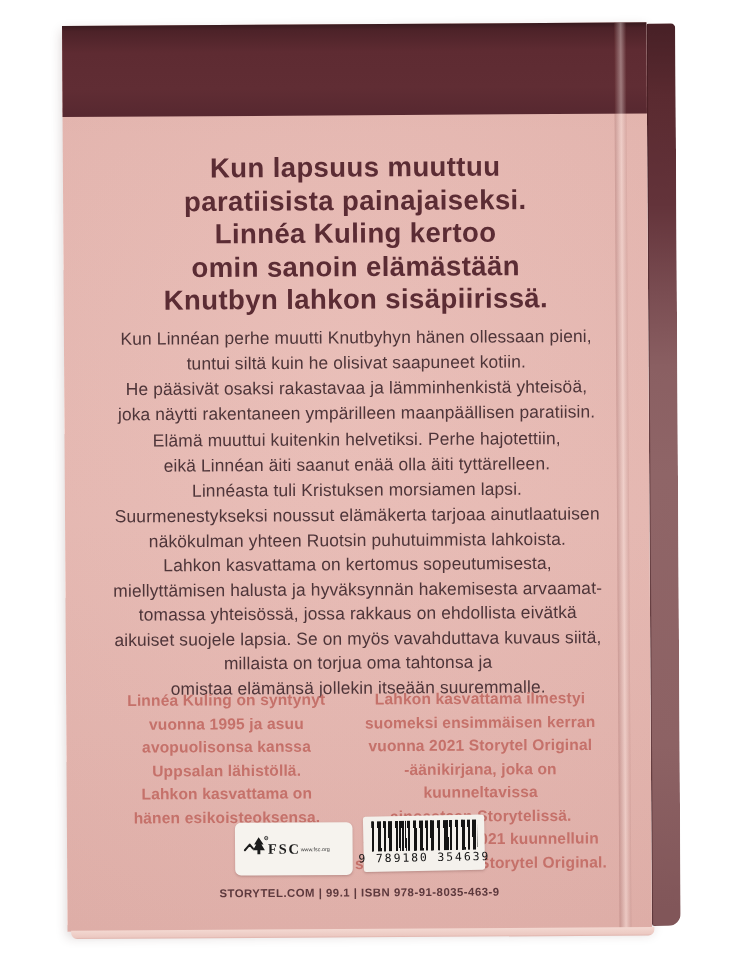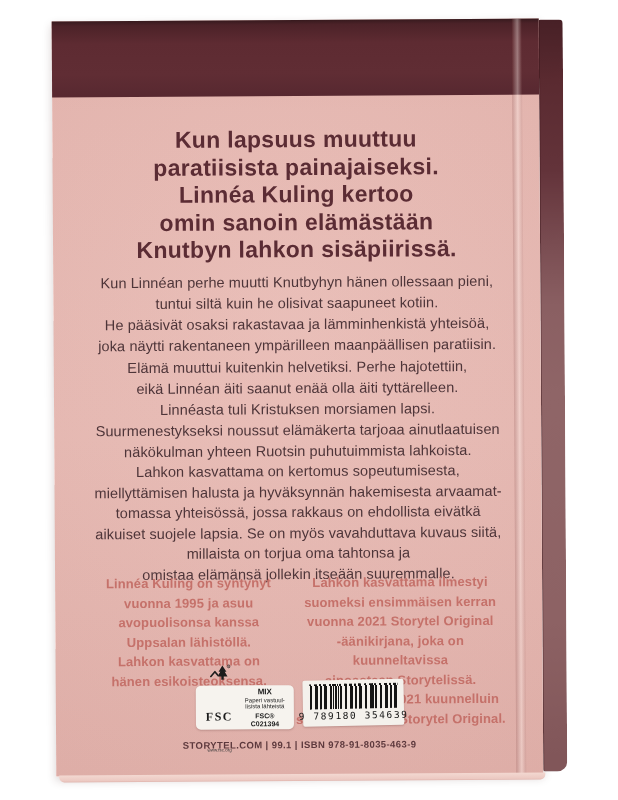--- a/index.html
+++ b/index.html
@@ -118,23 +118,22 @@
     background:var(--label-white);
     border-radius:5px;
     box-shadow:0 1px 2px rgba(80,40,40,0.25);
     display:flex;
     align-items:center;
     padding:3px 4px 3px 6px;
     gap:3px;
   }
   .fsc-left{
     width:36px;
-    display:flex; flex-direction:column; align-items:center;
+    display:flex; flex-direction:row; align-items:center;
     color:#1c1c1c;
-    gap:25px;
   }
   .fsc-wordmark{
     font-family:"Liberation Serif", serif;
     font-size:12px; font-weight:700;
     letter-spacing:1.5px;
     line-height:11px;
   }
   .fsc-site{
     font-size:4.5px;
     line-height:5px;
@@ -238,26 +237,20 @@
             <svg width="22" height="19" viewBox="0 0 32 28" aria-hidden="true">
               <path d="M3 19 L9 12 L13 17" fill="none" stroke="#1c1c1c" stroke-width="2.4" stroke-linecap="round" stroke-linejoin="round"></path>
               <path d="M20 3 L26 12 L23.4 12 L27.6 19 L22 19 L22 24 L18.4 24 L18.4 19 L12.8 19 L17 12 L14.4 12 Z" fill="#1c1c1c"></path>
               <circle cx="29.3" cy="4.2" r="2.1" fill="none" stroke="#1c1c1c" stroke-width="0.9"></circle>
               <text x="28.2" y="5.9" font-size="4.2" fill="#1c1c1c">R</text>
             </svg>
           </span>
           <div class="fsc-wordmark">FSC</div>
           <div class="fsc-site">www.fsc.org</div>
         </div>
-        <div class="fsc-right">
-          <div class="fsc-grade">MIX</div>
-          <div class="fsc-desc pre">Paperi vastuul-
-lisista lähteistä</div>
-          <div class="fsc-code">FSC® C021394</div>
-        </div>
       </div>
 
       <div class="barcode-sticker">
         <div class="barcode-bars"></div>
         <div class="barcode-digits">9 789180 354639</div>
       </div>
 
     </div>
 
     <div class="footer-line">STORYTEL.COM | 99.1 | ISBN 978-91-8035-463-9</div>

